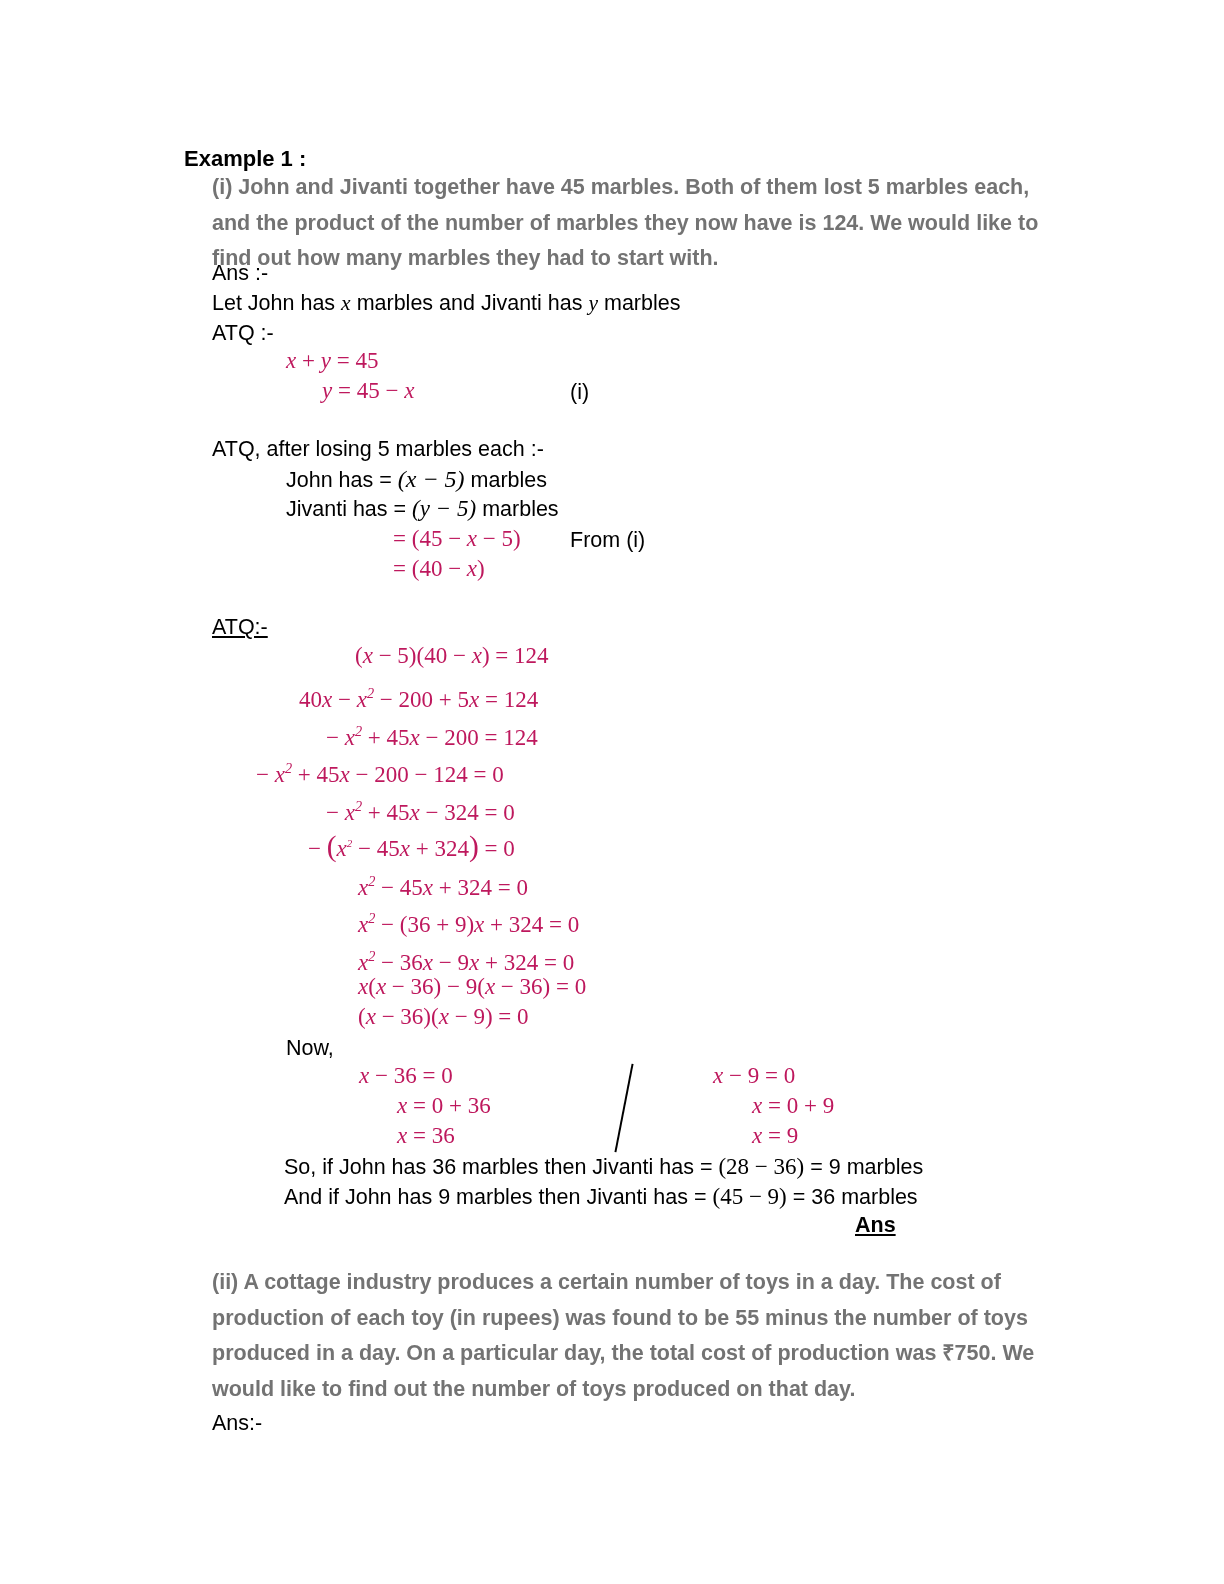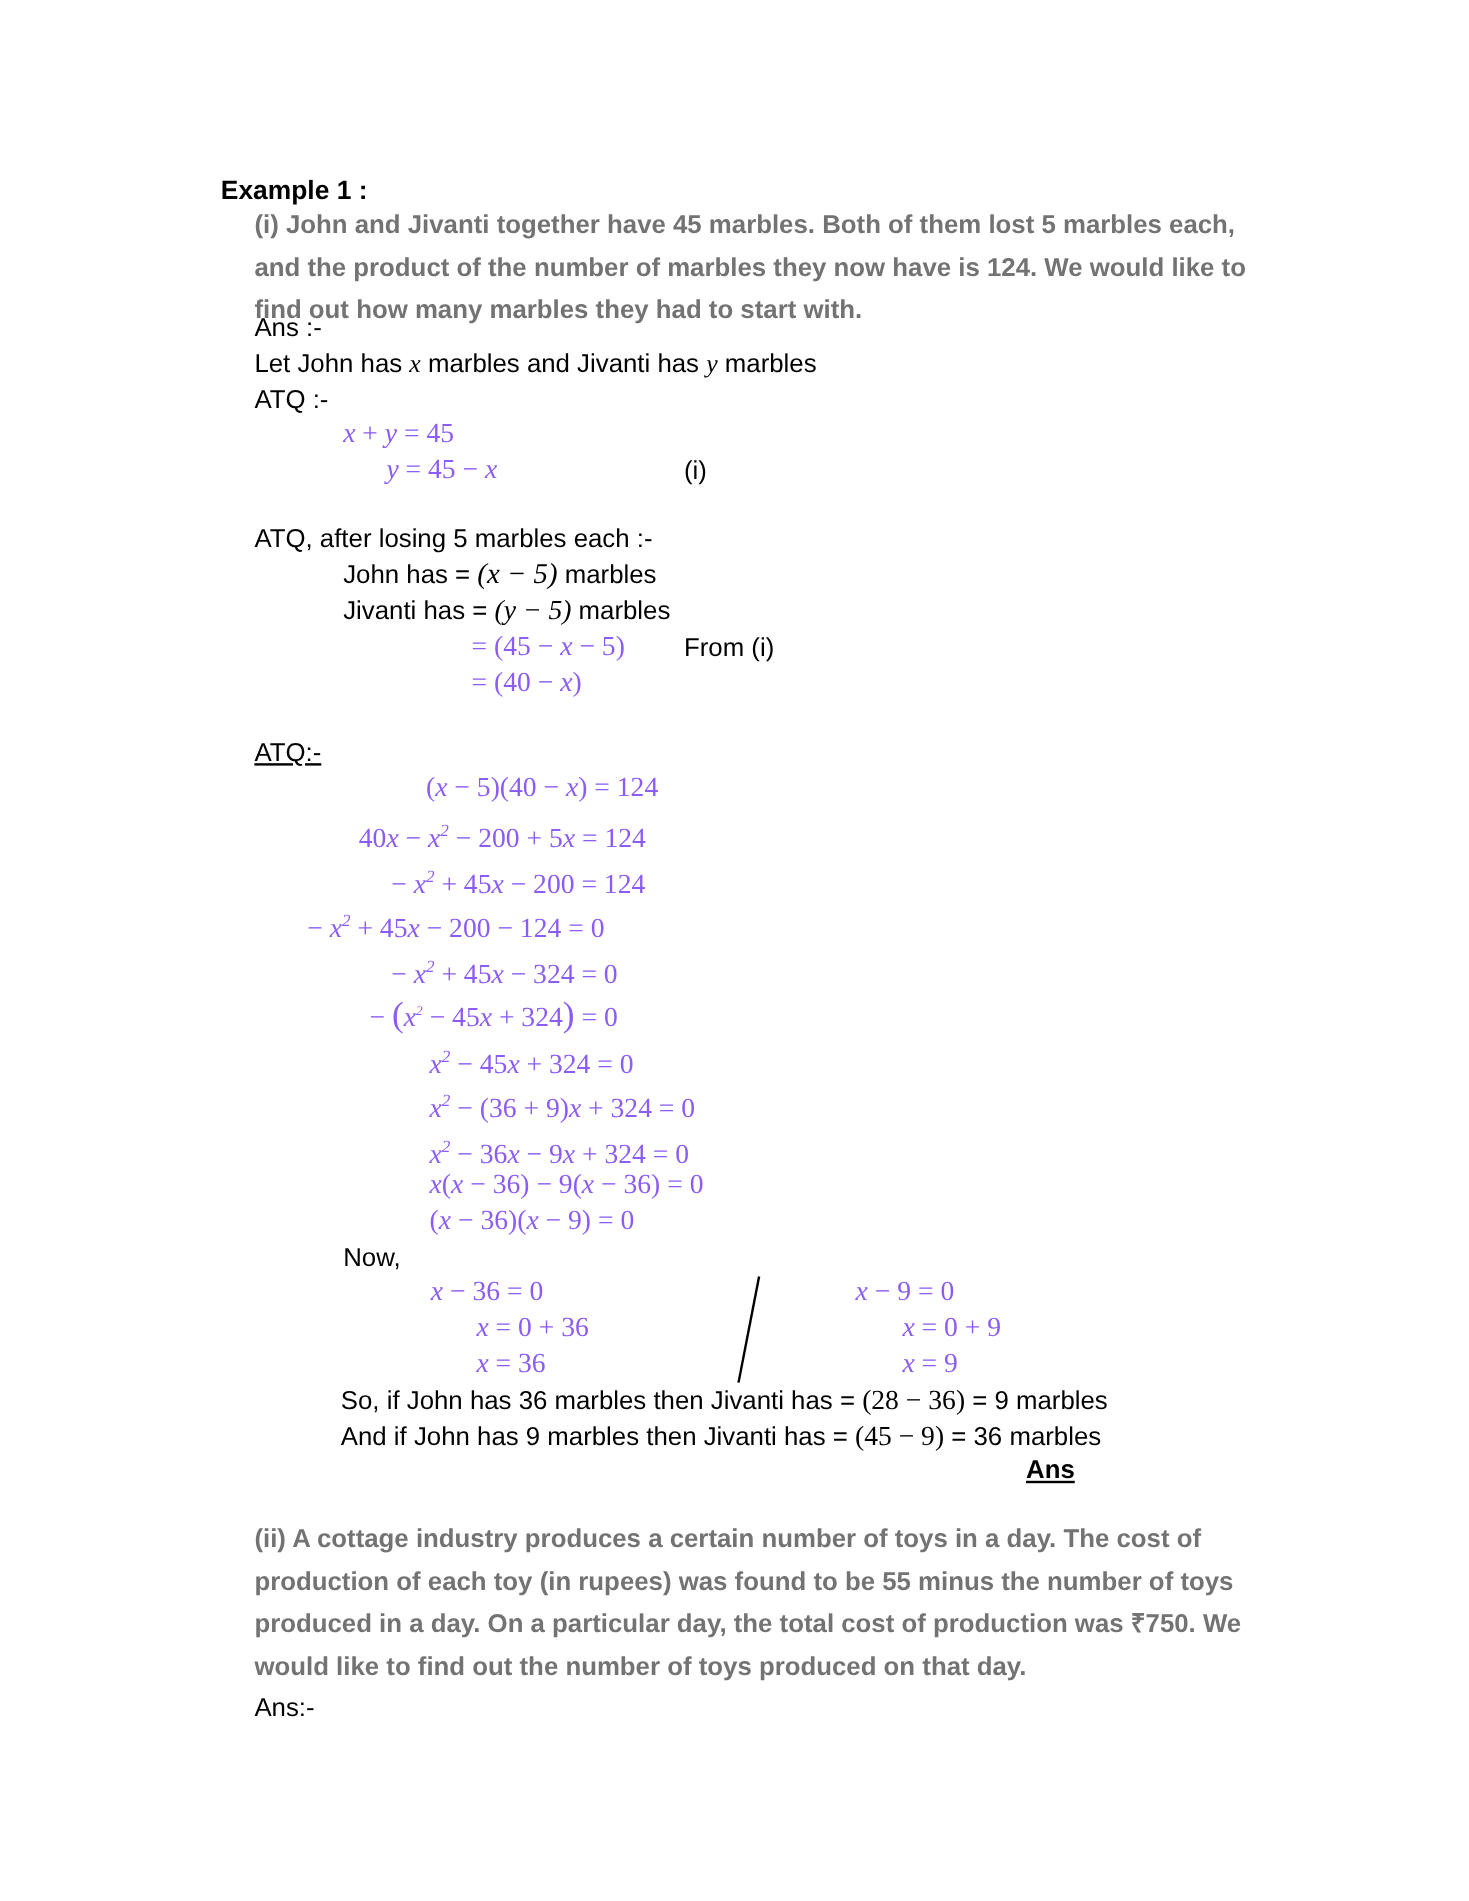--- a/index.html
+++ b/index.html
@@ -31,21 +31,21 @@
     line-height: 30px;
     color: #000;
   }
   .bold { font-weight: bold; }
   .math {
     position: absolute;
     white-space: nowrap;
     font-family: "Liberation Serif", serif;
     font-size: 23px;
     line-height: 30px;
-    color: #8b5cf6;
+    color: #be185d;
   }
   .math i, .mi {
     font-family: "Liberation Serif", serif;
     font-style: italic;
   }
   sup {
     font-size: 0.62em;
     vertical-align: 0.62em;
     font-style: italic;
     font-family: "Liberation Serif", serif;

